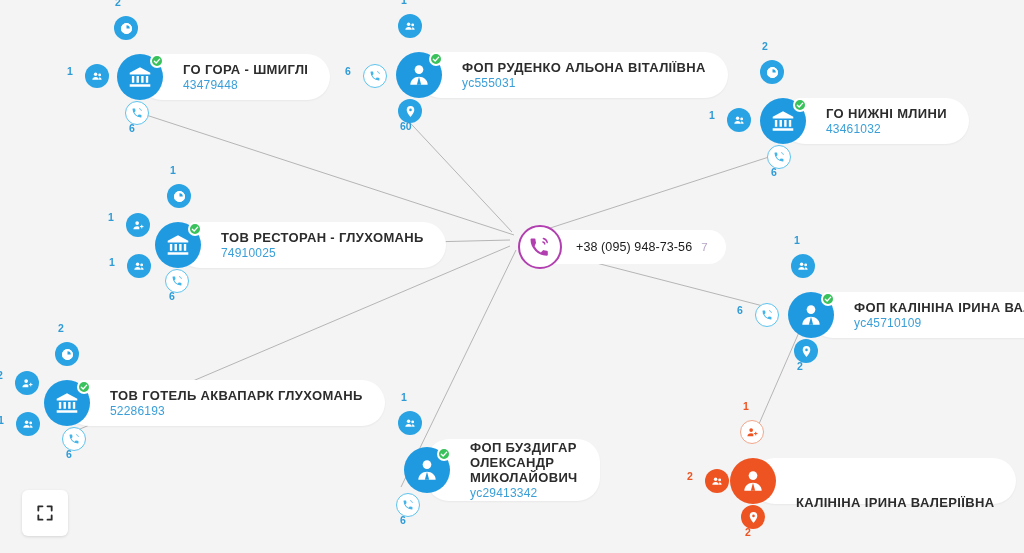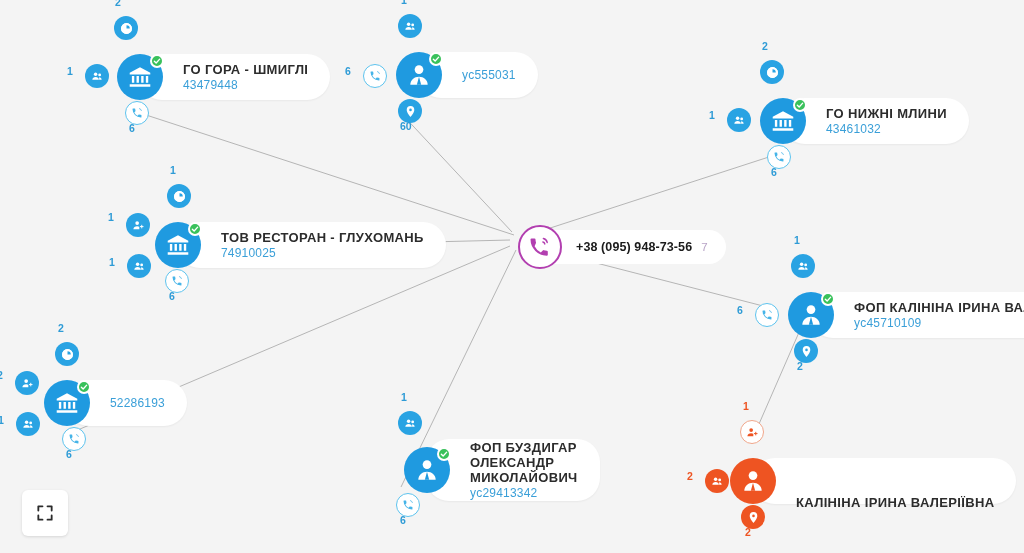--- a/index.html
+++ b/index.html
@@ -42,21 +42,21 @@
     flex-direction:row; align-items:center;
   }
   .node-pill.plain .node-title{ text-transform:uppercase;margin-top:42px; }
 
   .phone-pill{
     position:absolute;
     height:34px; border-radius:17px; background:#ffffff;
     display:flex; align-items:center; gap:9px;
     padding:0 18px 0 40px; white-space:nowrap;
   }
-  .phone-number{ font-size:12.5px; color:#1b1b1b; letter-spacing:.1px;font-weight:bold;}
+  .phone-number{ font-size:12.5px; color:#1b1b1b; letter-spacing:.1px;}
   .phone-count{ font-size:11.5px; color:#b7a3c6; }
 
   
   .main-circle{
     position:absolute; left:0; top:0;
     width:46px; height:46px; border-radius:50%;
     display:flex; align-items:center; justify-content:center;
     z-index:4;
   }
   .main-circle.blue{ background:#1f9ae0; }
@@ -186,20 +186,21 @@
     <div class="sat-count" style="left:-51px; top:13px;">6</div>
 
     <div class="sat filled-blue" style="left:2px; top:47px;">
       <svg width="13" height="13" viewBox="0 0 24 24" fill="#fff">
           <path d="M12 2a7 7 0 0 0-7 7c0 5 7 13 7 13s7-8 7-13a7 7 0 0 0-7-7zm0 9.4A2.4 2.4 0 1 1 14.4 9 2.4 2.4 0 0 1 12 11.4z"></path>
         </svg>
     </div>
     <div class="sat-count" style="left:4px; top:68px;">60</div>
 
     <div class="node-pill">
+      <div class="node-title">ФОП РУДЕНКО АЛЬОНА ВІТАЛІЇВНА</div>
       <div class="node-sub">yc555031</div>
     </div>
     <div class="main-circle blue">
       <svg width="26" height="26" viewBox="0 0 24 24" fill="#fff">
           <circle cx="12" cy="7" r="4"></circle>
           <path d="M4 21c0-4.4 3.6-7.4 8-7.4s8 3 8 7.4z"></path>
           <path d="M12 13.6 10 21h4z" fill="#1f9ae0"></path>
         </svg>
       <div class="verified">
         <svg width="8" height="8" viewBox="0 0 24 24" fill="none" stroke="#fff" stroke-width="4" stroke-linecap="round" stroke-linejoin="round">
@@ -378,20 +379,21 @@
 
     <div class="sat hollow-blue" style="left:18px; top:47px;">
       <svg width="12" height="12" viewBox="0 0 24 24" fill="#45b4e8">
           <path d="M6.6 10.8a15 15 0 0 0 6.6 6.6l2.2-2.2a1 1 0 0 1 1-.24 11 11 0 0 0 3.5.56 1 1 0 0 1 1 1V20a1 1 0 0 1-1 1A17 17 0 0 1 3 4a1 1 0 0 1 1-1h3.5a1 1 0 0 1 1 1 11 11 0 0 0 .56 3.5 1 1 0 0 1-.25 1z"></path>
           <path d="M17 3.2a5 5 0 0 1 3.8 3.8" fill="none" stroke="#45b4e8" stroke-width="1.6" stroke-linecap="round"></path>
         </svg>
     </div>
     <div class="sat-count" style="left:22px; top:68px;">6</div>
 
     <div class="node-pill">
+      <div class="node-title">ТОВ ГОТЕЛЬ АКВАПАРК ГЛУХОМАНЬ</div>
       <div class="node-sub">52286193</div>
     </div>
     <div class="main-circle blue">
       <svg width="26" height="26" viewBox="0 0 24 24" fill="#fff">
           <path d="M12 3 2.5 8v1.6h19V8zM4.5 11v6.3h2.2V11zm4.3 0v6.3H11V11zm4.3 0v6.3h2.2V11zm4.3 0v6.3h2.2V11zM2.5 18.6V21h19v-2.4z"></path>
         </svg>
       <div class="verified">
         <svg width="8" height="8" viewBox="0 0 24 24" fill="none" stroke="#fff" stroke-width="4" stroke-linecap="round" stroke-linejoin="round">
             <path d="M4 12.5 9.5 18 20 6.5"></path>
           </svg>

